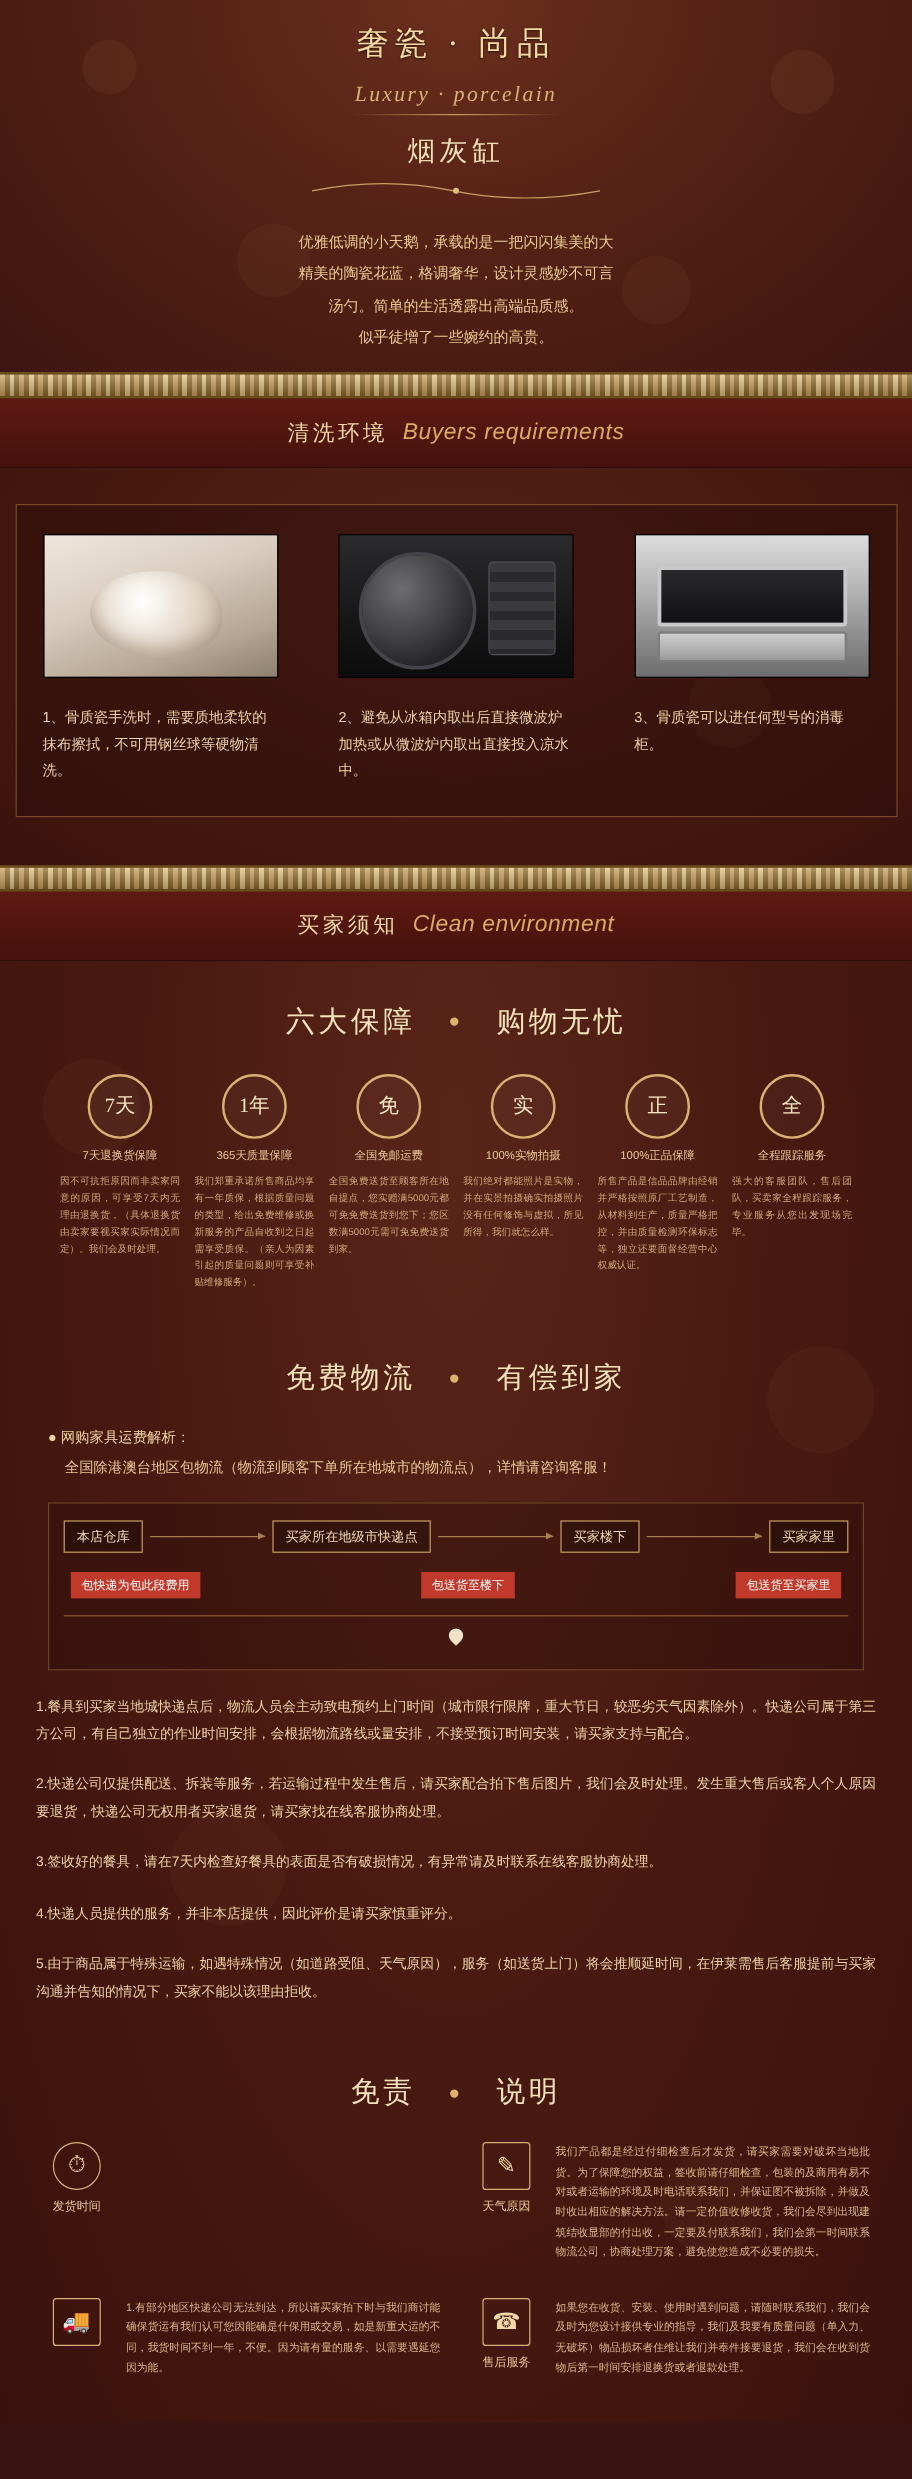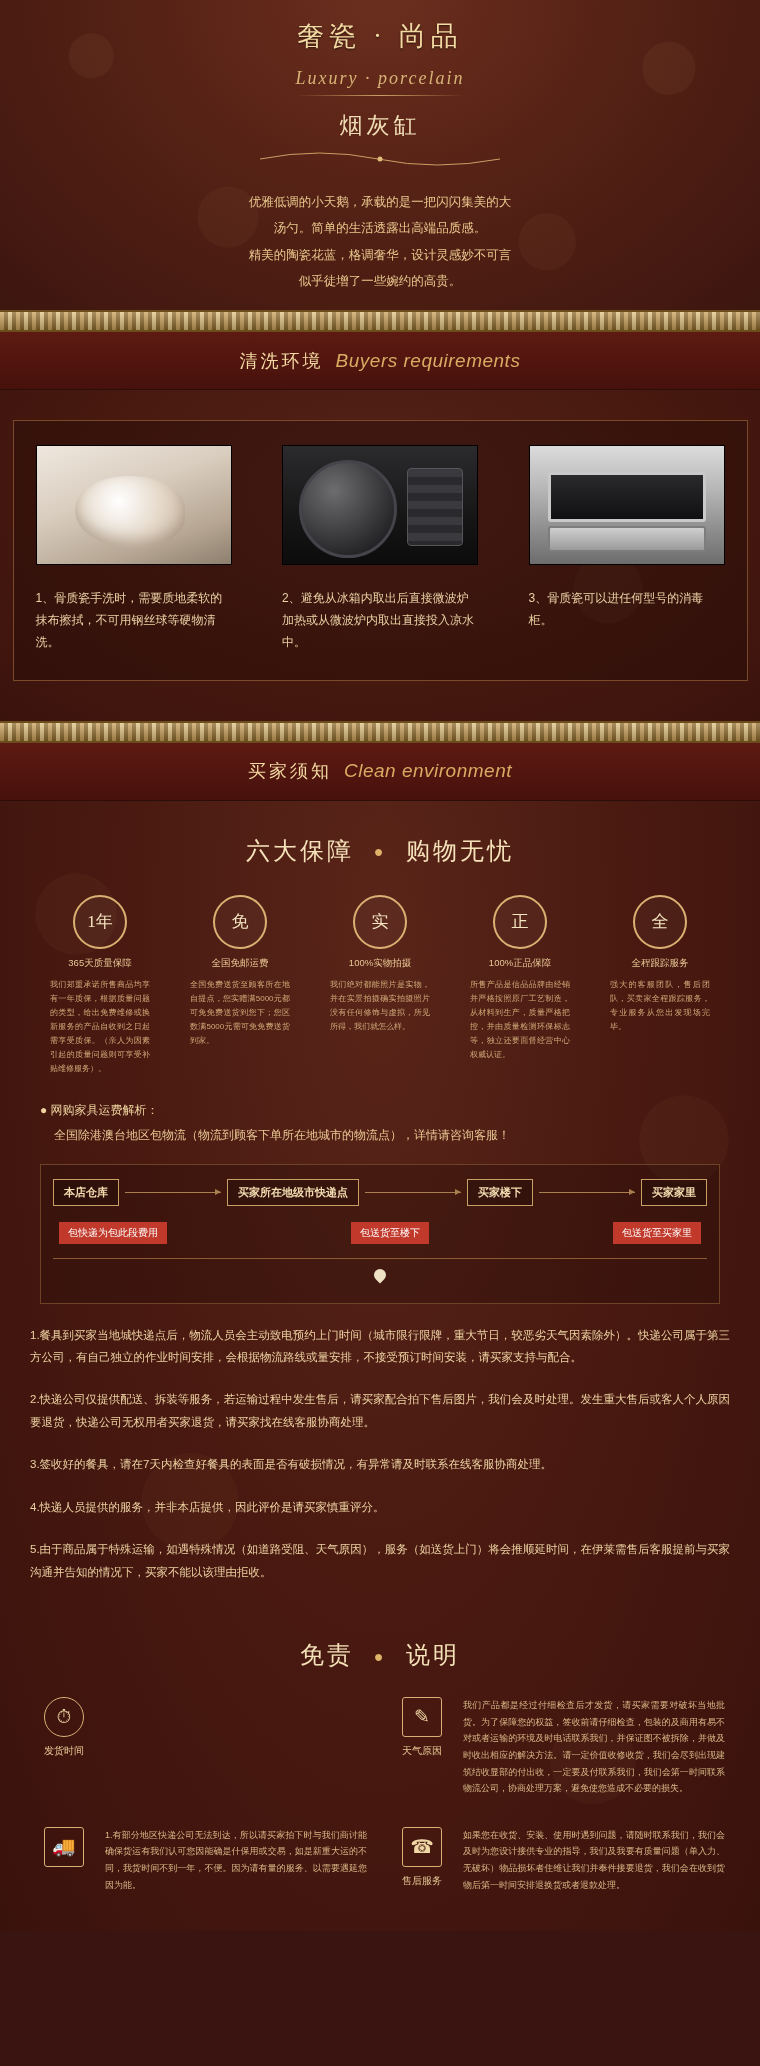--- a/index.html
+++ b/index.html
@@ -211,21 +211,21 @@
     background-image:
       radial-gradient(circle at 10% 10%, rgba(255,200,130,0.035) 0 40px, transparent 41px),
       radial-gradient(circle at 90% 30%, rgba(255,200,130,0.035) 0 44px, transparent 45px),
       radial-gradient(circle at 25% 62%, rgba(255,200,130,0.03) 0 48px, transparent 49px),
       radial-gradient(circle at 78% 85%, rgba(255,200,130,0.03) 0 42px, transparent 43px);
     pointer-events: none;
   }
   .big-title {
     position: relative;
     text-align: center;
-    font-family: Liberation Sans, sans-serif;
+    font-family: Liberation Mono, monospace;
     font-size: 24px; color: #f5e2b9; letter-spacing: 3px;
   }
   .big-title .dot { color: #e0b36a; font-size: 16px; vertical-align: middle; margin: 0 10px; }
 
   .badges { position: relative; display: flex; justify-content: space-between; width: 660px; margin: 28px auto 0; }
   .badge { width: 100px; text-align: center; }
   .badge-circle {
     width: 54px; height: 54px; border-radius: 50%;
     border: 2px solid #dbb173;
     margin: 0 auto;
@@ -258,21 +258,20 @@
     background: rgba(25,8,5,0.25);
     padding: 14px 12px 18px;
   }
   .flow-row { display: flex; justify-content: space-between; align-items: center; }
   .flow-node {
     border: 1px solid #c9a063;
     color: #f2dcb0; font-size: 11px;
     padding: 5px 10px;
     background: rgba(0,0,0,.2);
     white-space: nowrap;
-    font-weight: bold;
   }
   .flow-arrow { flex: 1; height: 1px; background: #a97f4e; position: relative; margin: 0 6px; }
   .flow-arrow::after {
     content: ""; position: absolute; right: 0; top: -3px;
     border-left: 6px solid #a97f4e;
     border-top: 3.5px solid transparent;
     border-bottom: 3.5px solid transparent;
   }
   .flow-tags { display: flex; justify-content: space-between; margin-top: 16px; padding: 0 6px; }
   .tag {
@@ -335,22 +334,22 @@
     <div class="hero-rule"></div>
     <div class="hero-name">烟灰缸</div>
     <div class="hero-flourish">
       <svg width="260" height="16" viewBox="0 0 260 16" aria-hidden="true">
         <path d="M10 8 Q70 -4 128 8 Q186 20 250 8" stroke="#c9a063" fill="none" stroke-width="1"></path>
         <circle cx="130" cy="8" r="2.5" fill="#e0bd7d"></circle>
       </svg>
     </div>
     <div class="hero-desc">
       <div>优雅低调的小天鹅，承载的是一把闪闪集美的大</div>
+      <div>精美的陶瓷花蓝，格调奢华，设计灵感妙不可言</div>
       <div>汤勺。简单的生活透露出高端品质感。</div>
-      <div>精美的陶瓷花蓝，格调奢华，设计灵感妙不可言</div>
       <div>似乎徒增了一些婉约的高贵。</div>
     </div>
   </div>
 
   <div class="gold-band"></div>
 
   <div class="sec-head">
     <span class="cn">清洗环境</span>
     <span class="en">Buyers requirements</span>
   </div>
@@ -380,20 +379,25 @@
   <div class="buyer">
 
     <div class="big-title">
       <span>六大保障</span>
       <span class="dot">●</span>
       <span>购物无忧</span>
     </div>
 
     <div class="badges">
       <div class="badge">
+        <div class="badge-circle">7天</div>
+        <div class="badge-title">7天退换货保障</div>
+        <div class="badge-text">因不可抗拒原因而非卖家同意的原因，可享受7天内无理由退换货，（具体退换货由卖家要视买家实际情况而定）。我们会及时处理。</div>
+      </div>
+      <div class="badge">
         <div class="badge-circle">1年</div>
         <div class="badge-title">365天质量保障</div>
         <div class="badge-text">我们郑重承诺所售商品均享有一年质保，根据质量问题的类型，给出免费维修或换新服务的产品自收到之日起需享受质保。（亲人为因素引起的质量问题则可享受补贴维修服务）。</div>
       </div>
       <div class="badge">
         <div class="badge-circle">免</div>
         <div class="badge-title">全国免邮运费</div>
         <div class="badge-text">全国免费送货至顾客所在地自提点，您实赠满5000元都可免免费送货到您下；您区数满5000元需可免免费送货到家。</div>
       </div>
       <div class="badge">
@@ -406,20 +410,25 @@
         <div class="badge-title">100%正品保障</div>
         <div class="badge-text">所售产品是信品品牌由经销并严格按照原厂工艺制造，从材料到生产，质量严格把控，并由质量检测环保标志等，独立还要面督经营中心权威认证。</div>
       </div>
       <div class="badge">
         <div class="badge-circle">全</div>
         <div class="badge-title">全程跟踪服务</div>
         <div class="badge-text">强大的客服团队，售后团队，买卖家全程跟踪服务，专业服务从您出发现场完毕。</div>
       </div>
     </div>
 
+    <div class="big-title logi-title">
+      <span>免费物流</span>
+      <span class="dot">●</span>
+      <span>有偿到家</span>
+    </div>
 
     <div class="bullet-line">● 网购家具运费解析：</div>
     <div class="bullet-sub">全国除港澳台地区包物流（物流到顾客下单所在地城市的物流点），详情请咨询客服！</div>
 
     <div class="flow">
       <div class="flow-row">
         <div class="flow-node">本店仓库</div>
         <div class="flow-arrow"></div>
         <div class="flow-node">买家所在地级市快递点</div>
         <div class="flow-arrow"></div>

